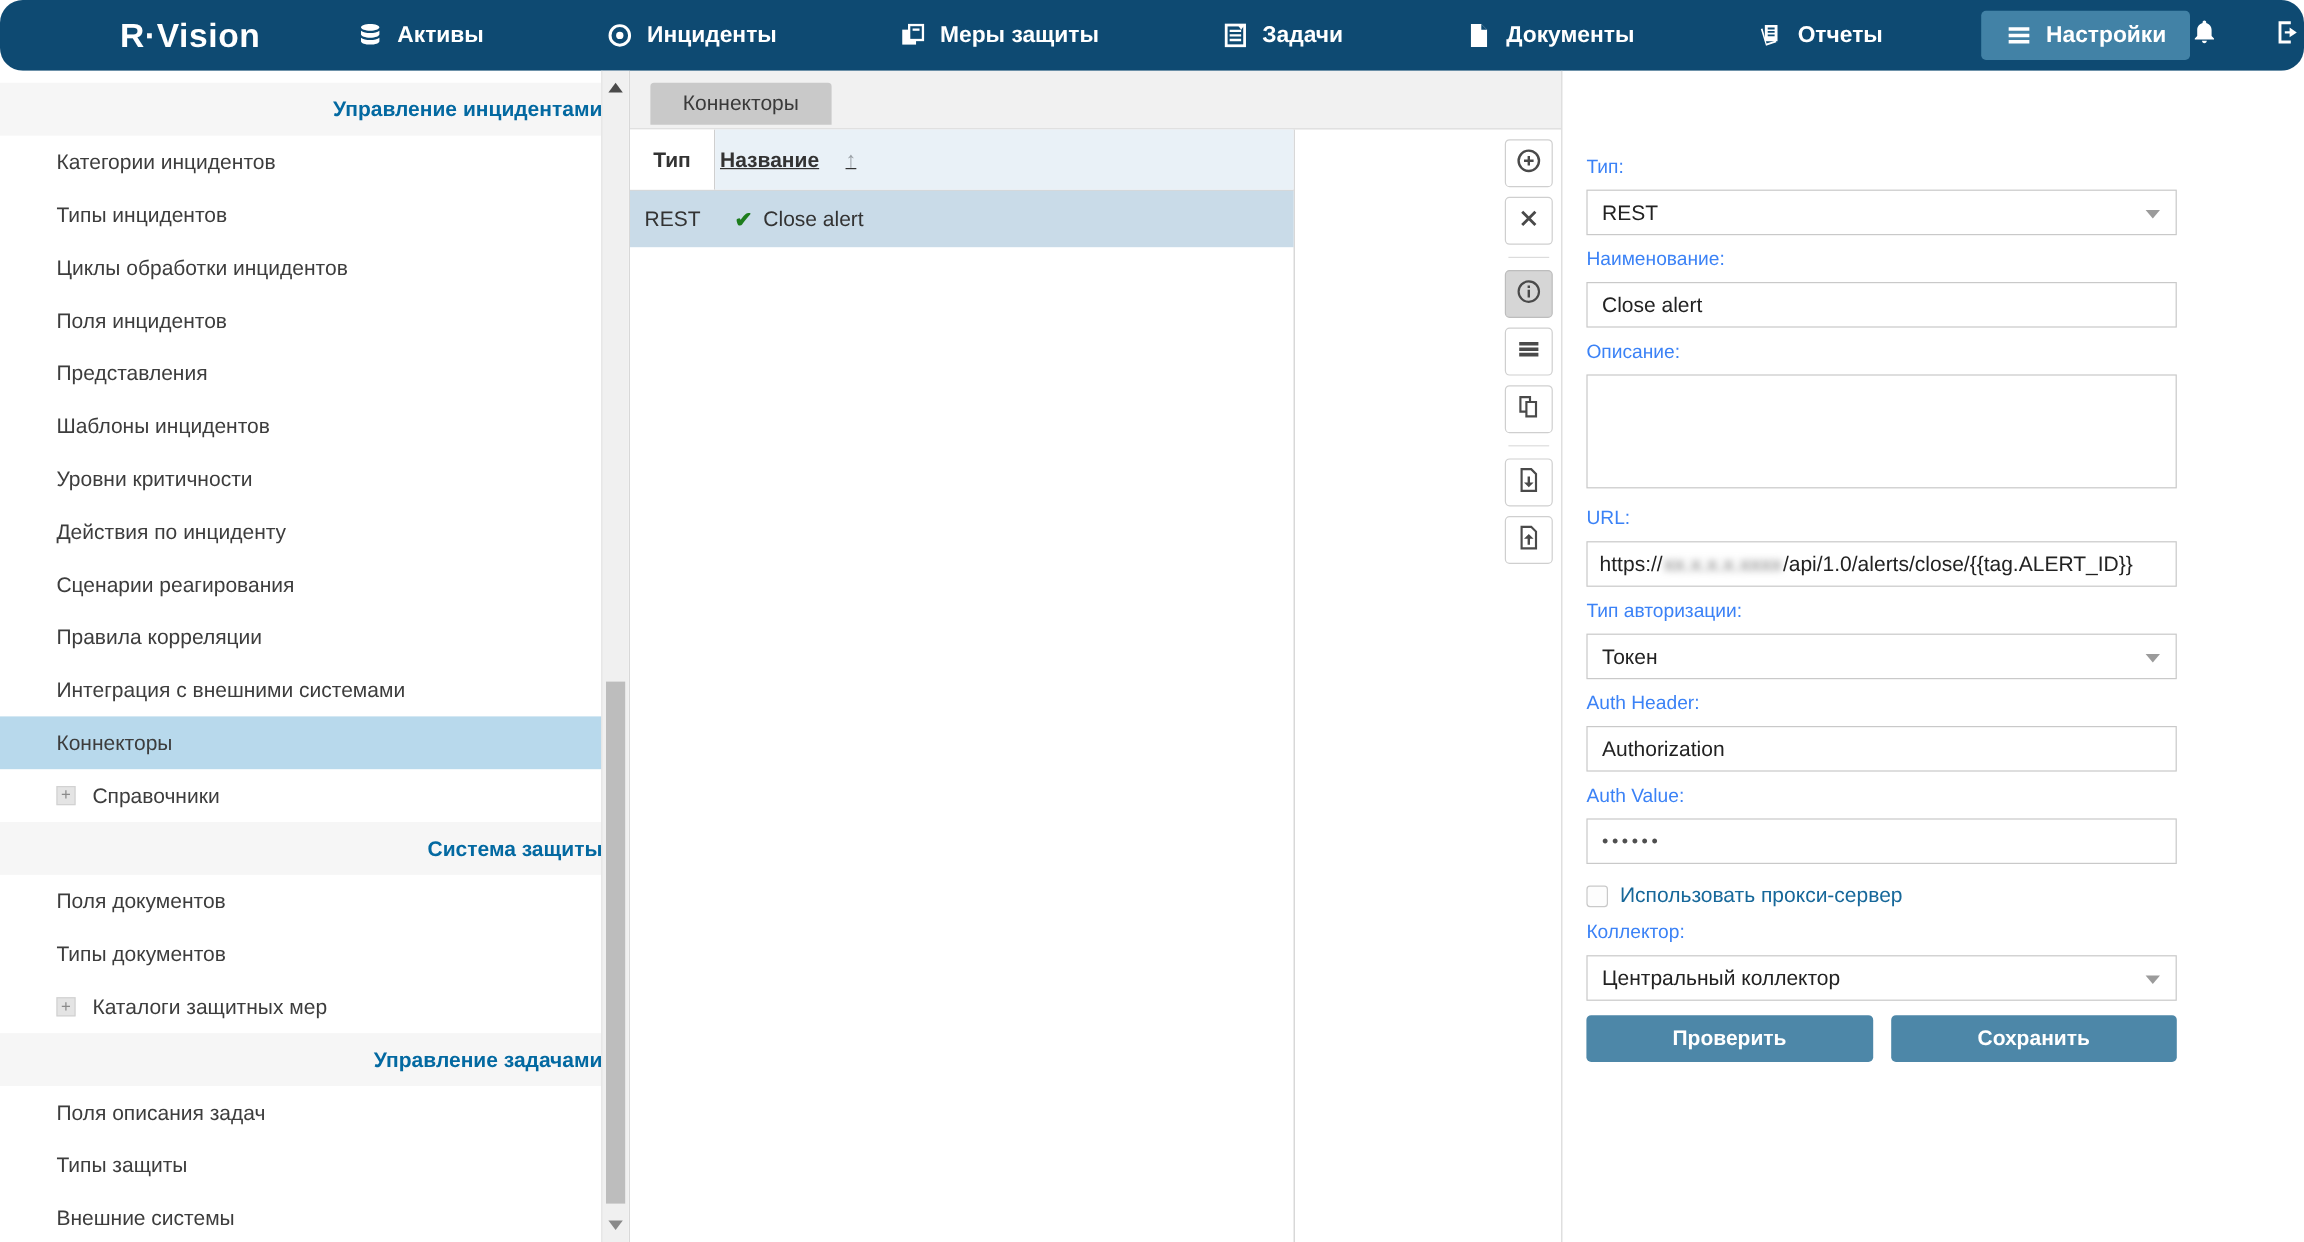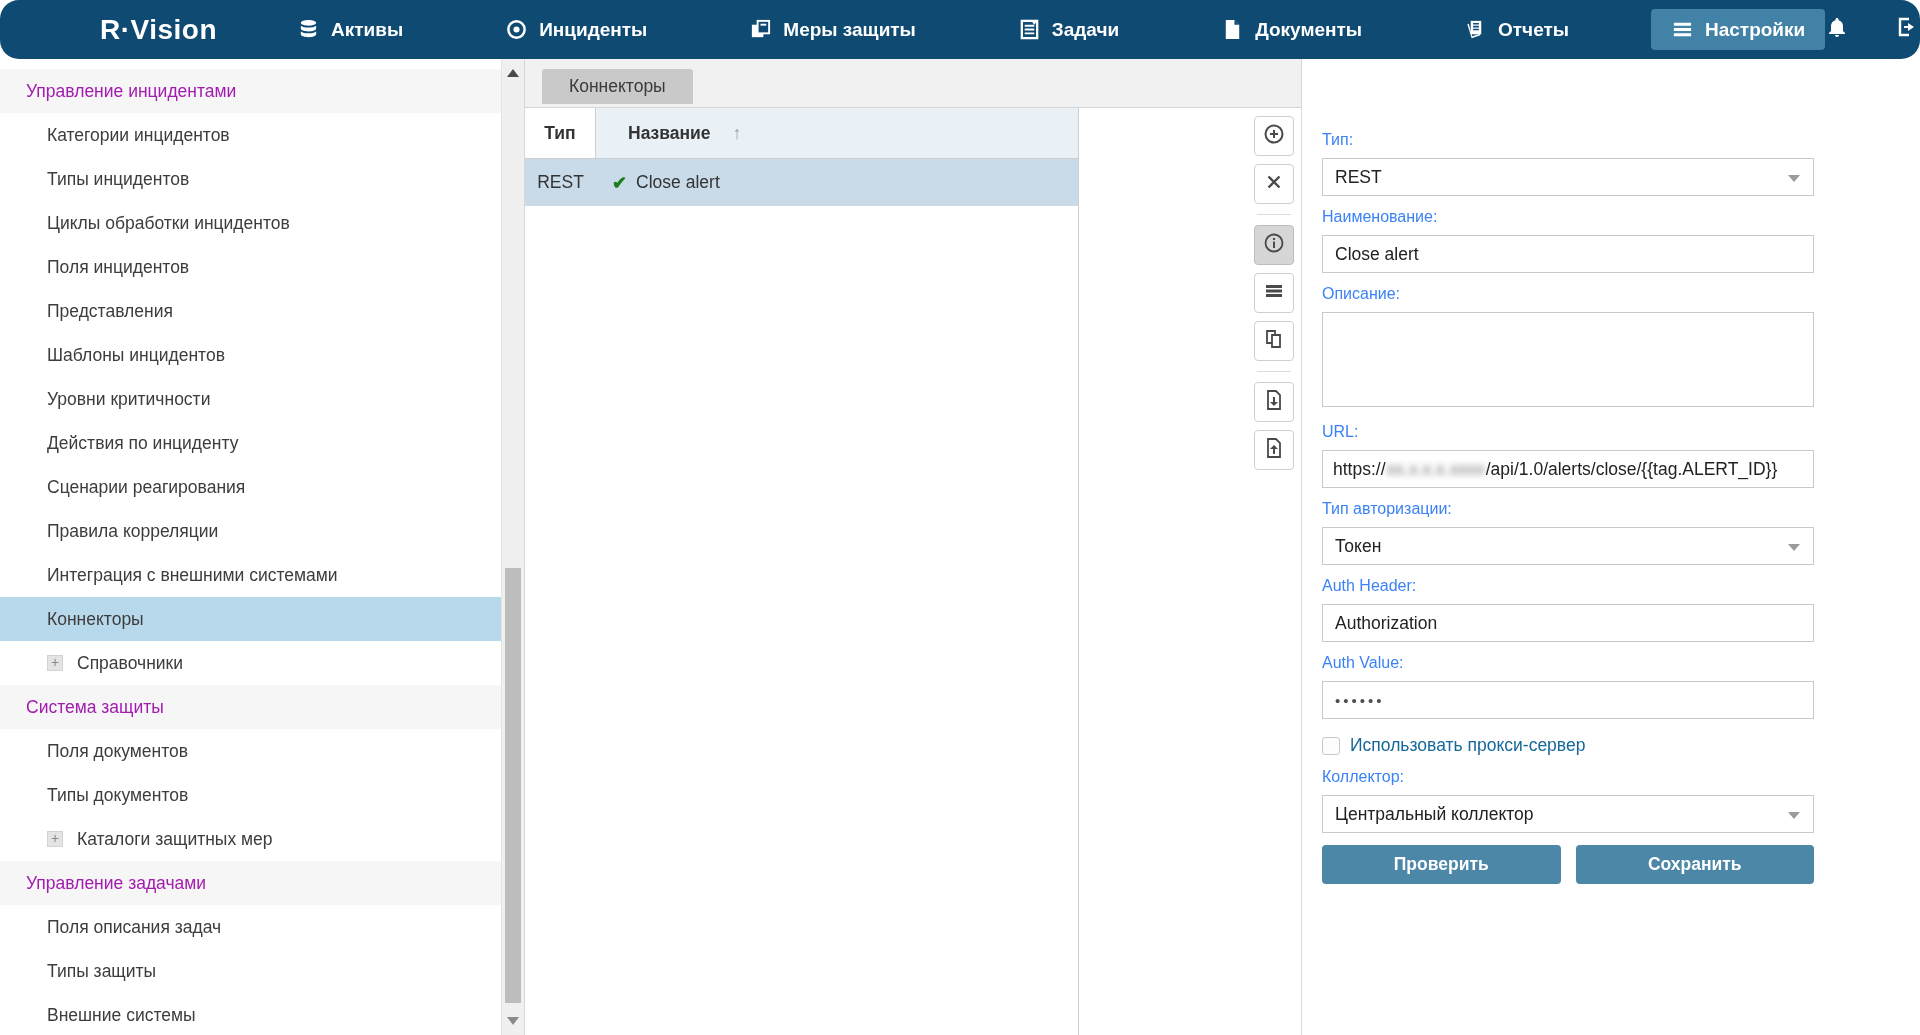--- a/index.html
+++ b/index.html
@@ -19,21 +19,21 @@
   .bell { display:flex; align-items:center; cursor:pointer; }
   .user { display:flex; align-items:center; gap:10px; font-size:20px; font-weight:bold; cursor:pointer; }
 
   
   .layout { display:flex; height:976px; }
 
   
   .sidebar { width:525px; position:relative; background:#fff; border-right:1px solid #d8d8d8; flex:none; }
   .side-list { padding-top:10px; width:502px; }
   .side-row { height:44px; display:flex; align-items:center; font-size:17.5px; color:#3d3d3d; cursor:pointer; }
-  .side-row.header { background:#f6f6f6; font-weight:normal; color:#a21caf; padding-left:26px; cursor:default; }
+  .side-row.header { background:#f6f6f6; font-weight:bold; color:#0369a1; padding-left:26px; cursor:default;justify-content:flex-end; }
   .side-row.item { padding-left:47px; }
   .side-row.item.selected { background:#b8d9ec; }
   .plus-box { width:16px; height:16px; background:#e4e4e4; border:1px solid #d2d2d2; color:#8a8a8a;
               font-size:14px; line-height:13px; text-align:center; margin-right:14px; flex:none; }
   
   .sb-scroll { position:absolute; top:0; right:0; width:23px; height:100%; background:#f0f0f0;
                border-left:1px solid #e4e4e4; }
   .sb-arrow { position:absolute; left:0; width:100%; height:24px; display:flex; align-items:center;
               justify-content:center; cursor:pointer; }
   .sb-arrow.up { top:2px; }
@@ -47,21 +47,21 @@
   
   .center { width:776px; flex:none; display:flex; flex-direction:column; }
   .tabstrip { height:49px; background:#f1f1f1; border-bottom:1px solid #d5d5d5; display:flex; align-items:flex-end; }
   .tab { background:#c9c9c9; border-radius:3px 3px 0 0; padding:7px 27px; font-size:17.5px; color:#3a3a3a;
          margin:0 0 3px 17px; cursor:pointer; }
   .center-body { flex:1; display:flex; background:#fff; }
   .table-wrap { width:554px; flex:none; border-right:1px solid #cfcfcf; }
   .grid-header { display:flex; height:51px; border-bottom:1px solid #cfcfcf; font-weight:bold; font-size:17.5px; color:#333; }
   .gh-cell { display:flex; align-items:center; }
   .gh-type { width:71px; justify-content:center; background:#fff; border-right:1px solid #cfcfcf; cursor:pointer; }
-  .gh-name { flex:1; background:#e9f1f7; padding-left:32px; gap:22px; cursor:pointer; }
+  .gh-name { flex:1; background:#e9f1f7; padding-left:4px; gap:22px; cursor:pointer;text-decoration:underline; }
   .sort-arrow { color:#9aa0a6; font-size:18px; font-weight:bold; }
   .grid-row { display:flex; height:47px; background:#c9dbe8; font-size:17.5px; color:#333; cursor:pointer; }
   .gr-type { width:71px; display:flex; align-items:center; justify-content:center; }
   .gr-name { flex:1; display:flex; align-items:center; padding-left:16px; gap:9px; }
   .check { color:#1d7d1d; font-size:18px; font-weight:bold; }
 
   
   .tools { flex:1; display:flex; flex-direction:column; align-items:flex-end; padding:8px 7px 0 0; }
   .tool-btn { width:40px; height:40px; background:#fff; border:1px solid #cfcfcf; border-radius:4px;
               display:flex; align-items:center; justify-content:center; margin-bottom:8px; cursor:pointer; }

